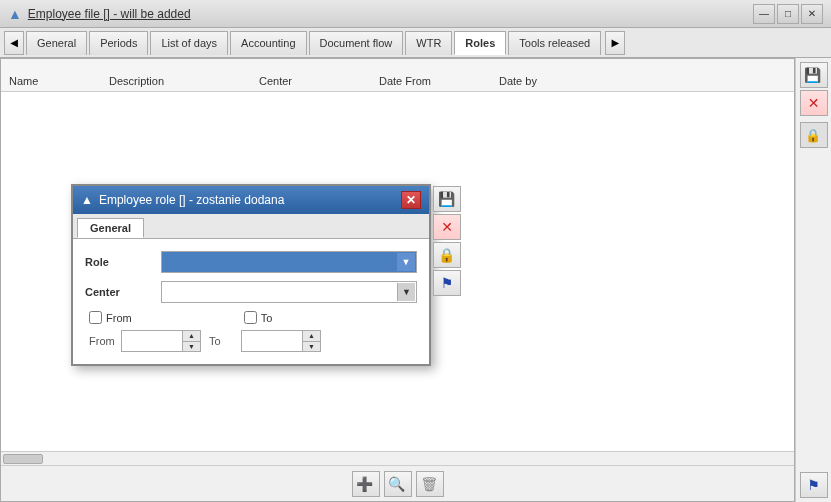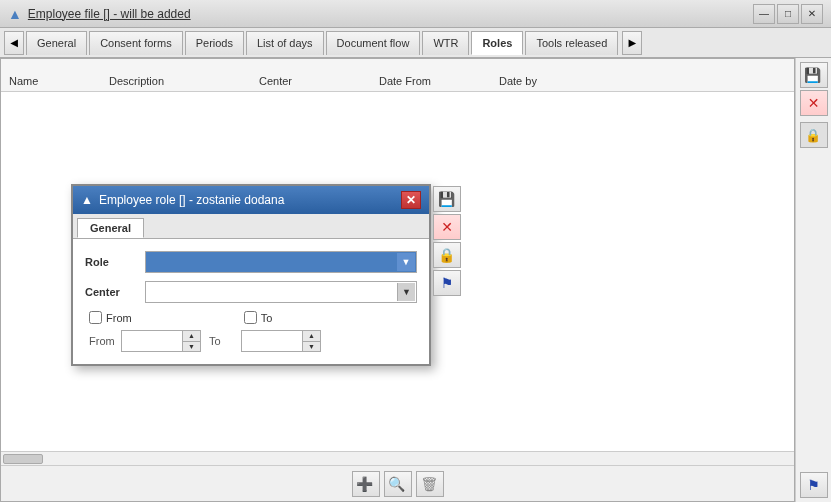--- a/index.html
+++ b/index.html
@@ -271,21 +271,21 @@
       margin: 0;
     }
 
     
     .form-row {
       display: flex;
       align-items: center;
       margin-bottom: 8px;
     }
     .form-label {
-      width: 60px;
+      width: 76px;
       font-size: 11px;
       font-weight: bold;
       color: #333;
     }
     .select-wrapper {
       flex: 1;
       position: relative;
     }
     .select-arrow {
       position: absolute;
@@ -430,23 +430,23 @@
   <div class="title-bar-buttons">
     <button class="title-btn">—</button>
     <button class="title-btn">□</button>
     <button class="title-btn close">✕</button>
   </div>
 </div>
 
 <div class="tab-bar">
   <button class="tab-nav-btn">◀</button>
   <div class="tab">General</div>
-  <div class="tab">Consent forms</div>
   <div class="tab">Periods</div>
   <div class="tab">List of days</div>
+  <div class="tab">Accounting</div>
   <div class="tab">Document flow</div>
   <div class="tab">WTR</div>
   <div class="tab active">Roles</div>
   <div class="tab">Tools released</div>
   <button class="tab-nav-btn">▶</button>
 </div>
 
 <div class="main-area">
 
   <div class="content-area">

